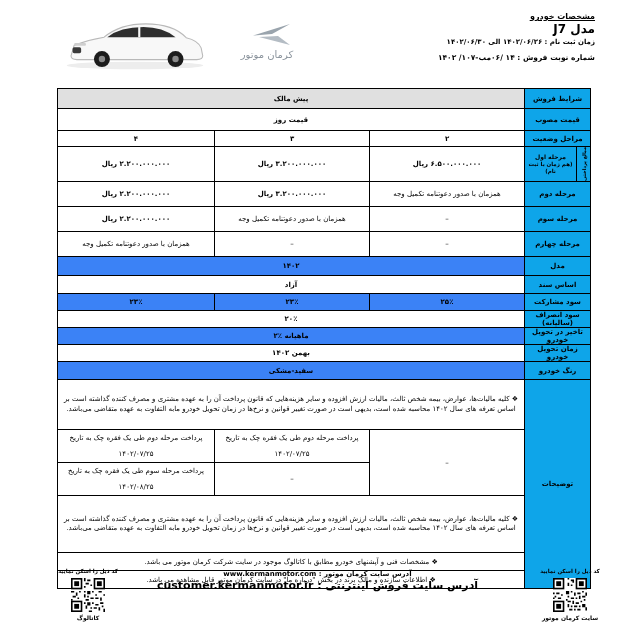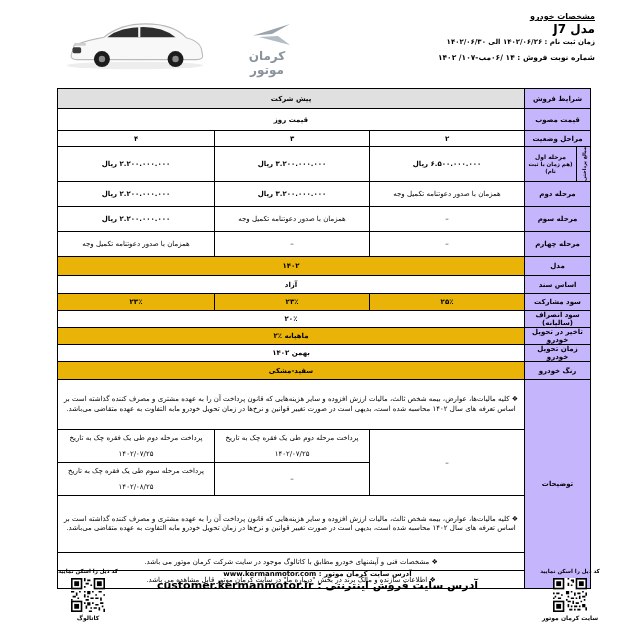--- a/index.html
+++ b/index.html
@@ -8,28 +8,28 @@
   
   .hdr-text{position:absolute;top:10px;right:40px;width:280px;direction:rtl;text-align:right;}
   .hdr-text .l1{font-size:8px;font-weight:bold;text-decoration:underline;line-height:13px;}
   .hdr-text .l2{font-size:12px;font-weight:bold;line-height:13px;}
   .hdr-text .l3{font-size:7px;font-weight:bold;line-height:12px;}
   .hdr-text .l4{font-size:7px;font-weight:bold;line-height:12px;}
   .hdr-text .l5{font-size:7px;font-weight:bold;line-height:12px;}
   .hdr-text .l6{font-size:7.5px;font-weight:bold;line-height:12px;margin-top:4px;}
   .car{position:absolute;left:55px;top:10px;}
   .logo{position:absolute;left:238px;top:20px;width:58px;text-align:center;}
-  .logo .brand{font-size:12px;color:#8a939c;font-weight:bold;margin-top:1px;}
+  .logo .brand{font-size:10px;color:#8a939c;font-weight:normal;margin-top:1px;}
   
   table.main{position:absolute;top:88px;left:57px;width:533px;border-collapse:collapse;
              table-layout:fixed;direction:rtl;}
   table.main td{border:1px solid #000;text-align:center;vertical-align:middle;
                 padding:0 2px;font-size:7px;overflow:hidden;}
-  td.lbl{background:#c4b5fd;font-size:6px;font-weight:bold;line-height:8px;}
-  td.g{background:#eab308;}
+  td.lbl{background:#0ea5e9;font-size:6px;font-weight:bold;line-height:8px;}
+  td.g{background:#3b82f6;}
   .big{font-size:8.5px;font-weight:bold;}
   .hgray{background:#e0e0e0;}
   .num{font-size:8px;font-weight:bold;}
   .amt{font-size:7.5px;font-weight:bold;letter-spacing:.2px;}
   .inv{font-size:7px;}
   .val{font-size:7.5px;font-weight:bold;}
   .para{font-size:6.3px;line-height:9.5px;text-align:center;padding:3px 8px;}
   .cheq{font-size:6px;line-height:16px;}
   .bullet{font-size:6.4px;line-height:8px;}
   .ltr{direction:ltr;unicode-bidi:isolate;}
@@ -90,21 +90,21 @@
     <colgroup>
         <col style="width:66px">
         <col style="width:155px">
         <col style="width:155px">
         <col style="width:157px">
       </colgroup>
 
     <tbody>
         <tr style="height:20px">
       <td class="lbl">شرایط فروش</td>
-      <td colspan="3" class="big hgray">پیش شرکت</td>
+      <td colspan="3" class="big hgray">پیش مالک</td>
     </tr>
 
     <tr style="height:22px">
       <td class="lbl">قیمت مصوب</td>
       <td colspan="3" class="big">قیمت روز</td>
     </tr>
 
     <tr style="height:16px">
       <td class="lbl">مراحل وضعیت</td>
       <td class="num">۲</td>

